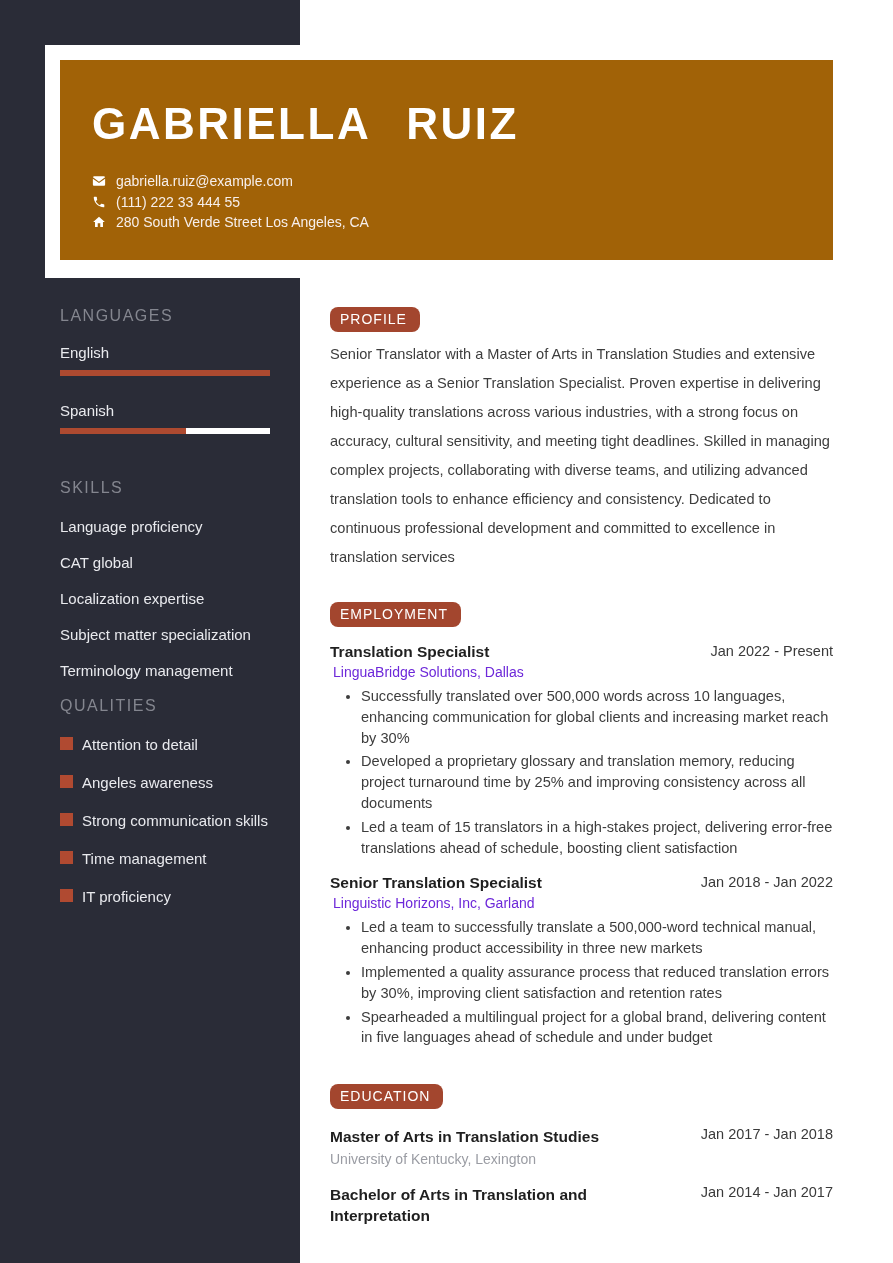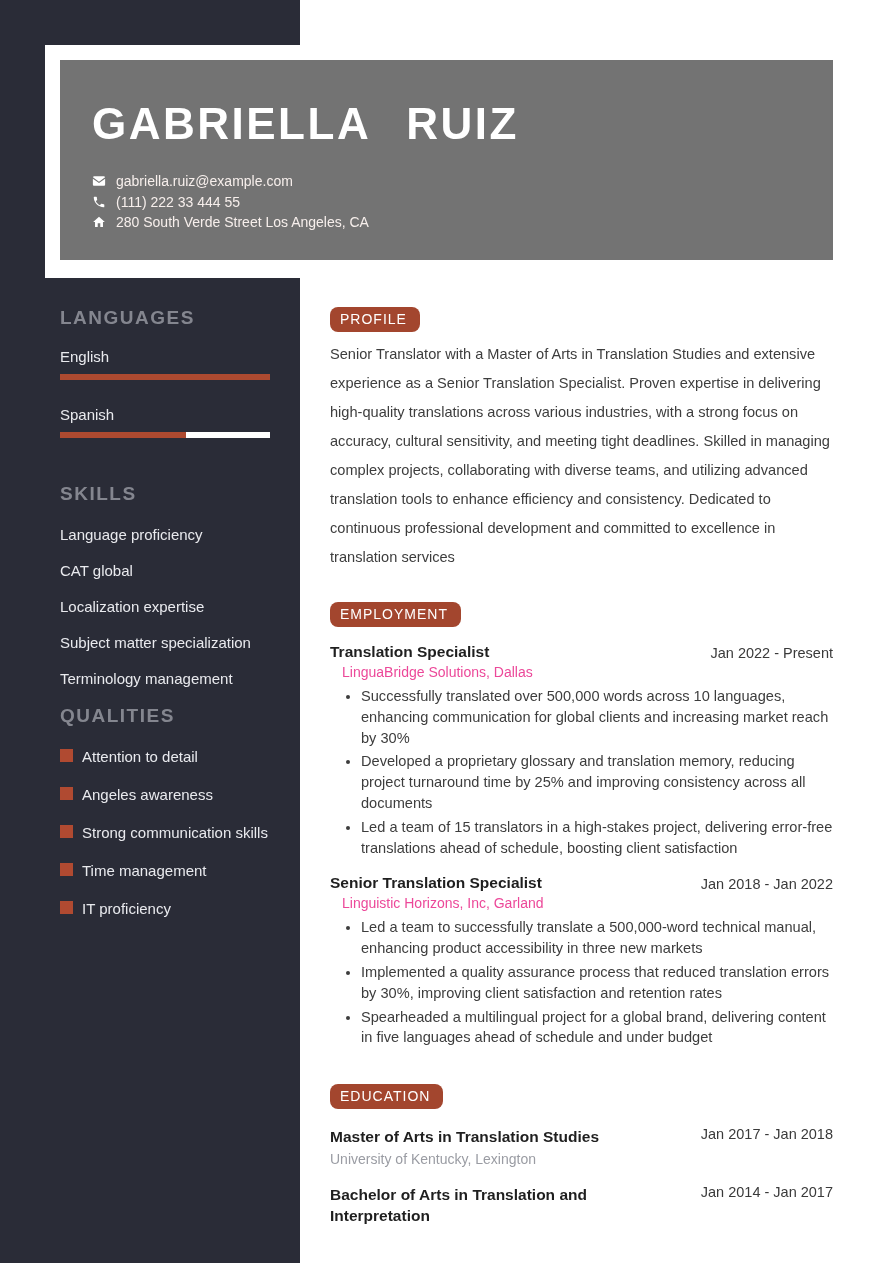--- a/index.html
+++ b/index.html
@@ -5,50 +5,50 @@
   html,body { margin:0; padding:0; background:#ffffff; }
   .page {
     position:relative; width:893px; height:1263px; overflow:hidden;
     font-family:"Liberation Sans", sans-serif; background:#ffffff;
   }
   
   .sidebar-bg { position:absolute; left:0; top:0; width:300px; height:1263px; background:#2a2c37; }
   
   .sheet { position:absolute; left:45px; top:45px; width:848px; height:233px; background:#ffffff; }
   
-  .banner { position:absolute; left:60px; top:60px; width:773px; height:200px; background:#737373; box-sizing:border-box; padding:42px 30px 0 32px; }
+  .banner { position:absolute; left:60px; top:60px; width:773px; height:200px; background:#a16207; box-sizing:border-box; padding:42px 30px 0 32px; }
   .name { margin:0; color:#ffffff; font-size:44px; font-weight:bold; letter-spacing:2.5px; word-spacing:22px; line-height:1.0; }
   .contact { list-style:none; margin:25px 0 0; padding:0; }
   .contact li { display:flex; align-items:center; gap:10px; color:#f7efec; font-size:14px; line-height:20.5px; }
   .cicon { width:14px; height:14px; display:inline-flex; flex:0 0 14px; }
   .cicon svg { width:14px; height:14px; fill:#ffffff; }
 
   
   .side { position:absolute; left:60px; top:307px; width:210px; color:#e9eaee; }
-  .side h2 { margin:0 0 19px; font-size:19px; font-weight:700; color:#84868f; letter-spacing:1.5px; }
+  .side h2 { margin:0 0 19px; font-size:16px; font-weight:400; color:#84868f; letter-spacing:1.5px; }
   .lang { margin-bottom:26px; }
   .lang-name { font-size:15px; margin-bottom:9px; }
   .bar { height:6px; background:#ffffff; width:210px; }
   .fill { height:100%; background:#ad4a30; }
   .side section.skills { margin-top:45px; }
   .skill { font-size:15px; line-height:21px; margin-bottom:15px; }
   .side section.qualities { margin-top:16px; }
   .quality { display:flex; gap:9px; font-size:15px; line-height:21px; margin-bottom:17px; }
   .sq { flex:0 0 13px; width:13px; height:13px; margin-top:3px; background:#b04a31; }
 
   
   .main { position:absolute; left:330px; top:307px; width:503px; color:#3d3d3d; }
   .badge { display:inline-block; background:#a3462e; color:#ffffff; font-size:14px; letter-spacing:1px; padding:4px 13px 5px 10px;border-radius:8px; }
   .profile p { margin:8px 0 0; font-size:14.6px; line-height:29px; }
   section.employment { margin-top:30px; }
   .job { margin-top:16px; }
-  .row { display:flex; justify-content:space-between; align-items:flex-end; }
+  .row { display:flex; justify-content:space-between; align-items:flex-start; }
   .jtitle { font-size:15.5px; font-weight:bold; color:#1f1f1f; }
   .jdate { font-size:14.5px; color:#3a3a3a; white-space:nowrap; }
-  .company { font-size:14px; color:#ec4899; margin:3px 12px 6px; }
+  .company { font-size:14px; color:#6d28d9; margin:3px 3px 6px; }
   .job ul { margin:0; padding-left:31px; }
   .job li { font-size:14.6px; line-height:20.8px; margin-bottom:3px; }
   section.education { margin-top:36px; }
   .edu { margin-top:17px; display:flex; justify-content:space-between; align-items:flex-start; }
   .edu-left { width:350px; }
   .etitle { font-size:15.5px; font-weight:bold; color:#1f1f1f; line-height:21px; }
   .school { font-size:14px; color:#9a9ca3; margin-top:4px; }
 </style>
 </head>
 <body>

